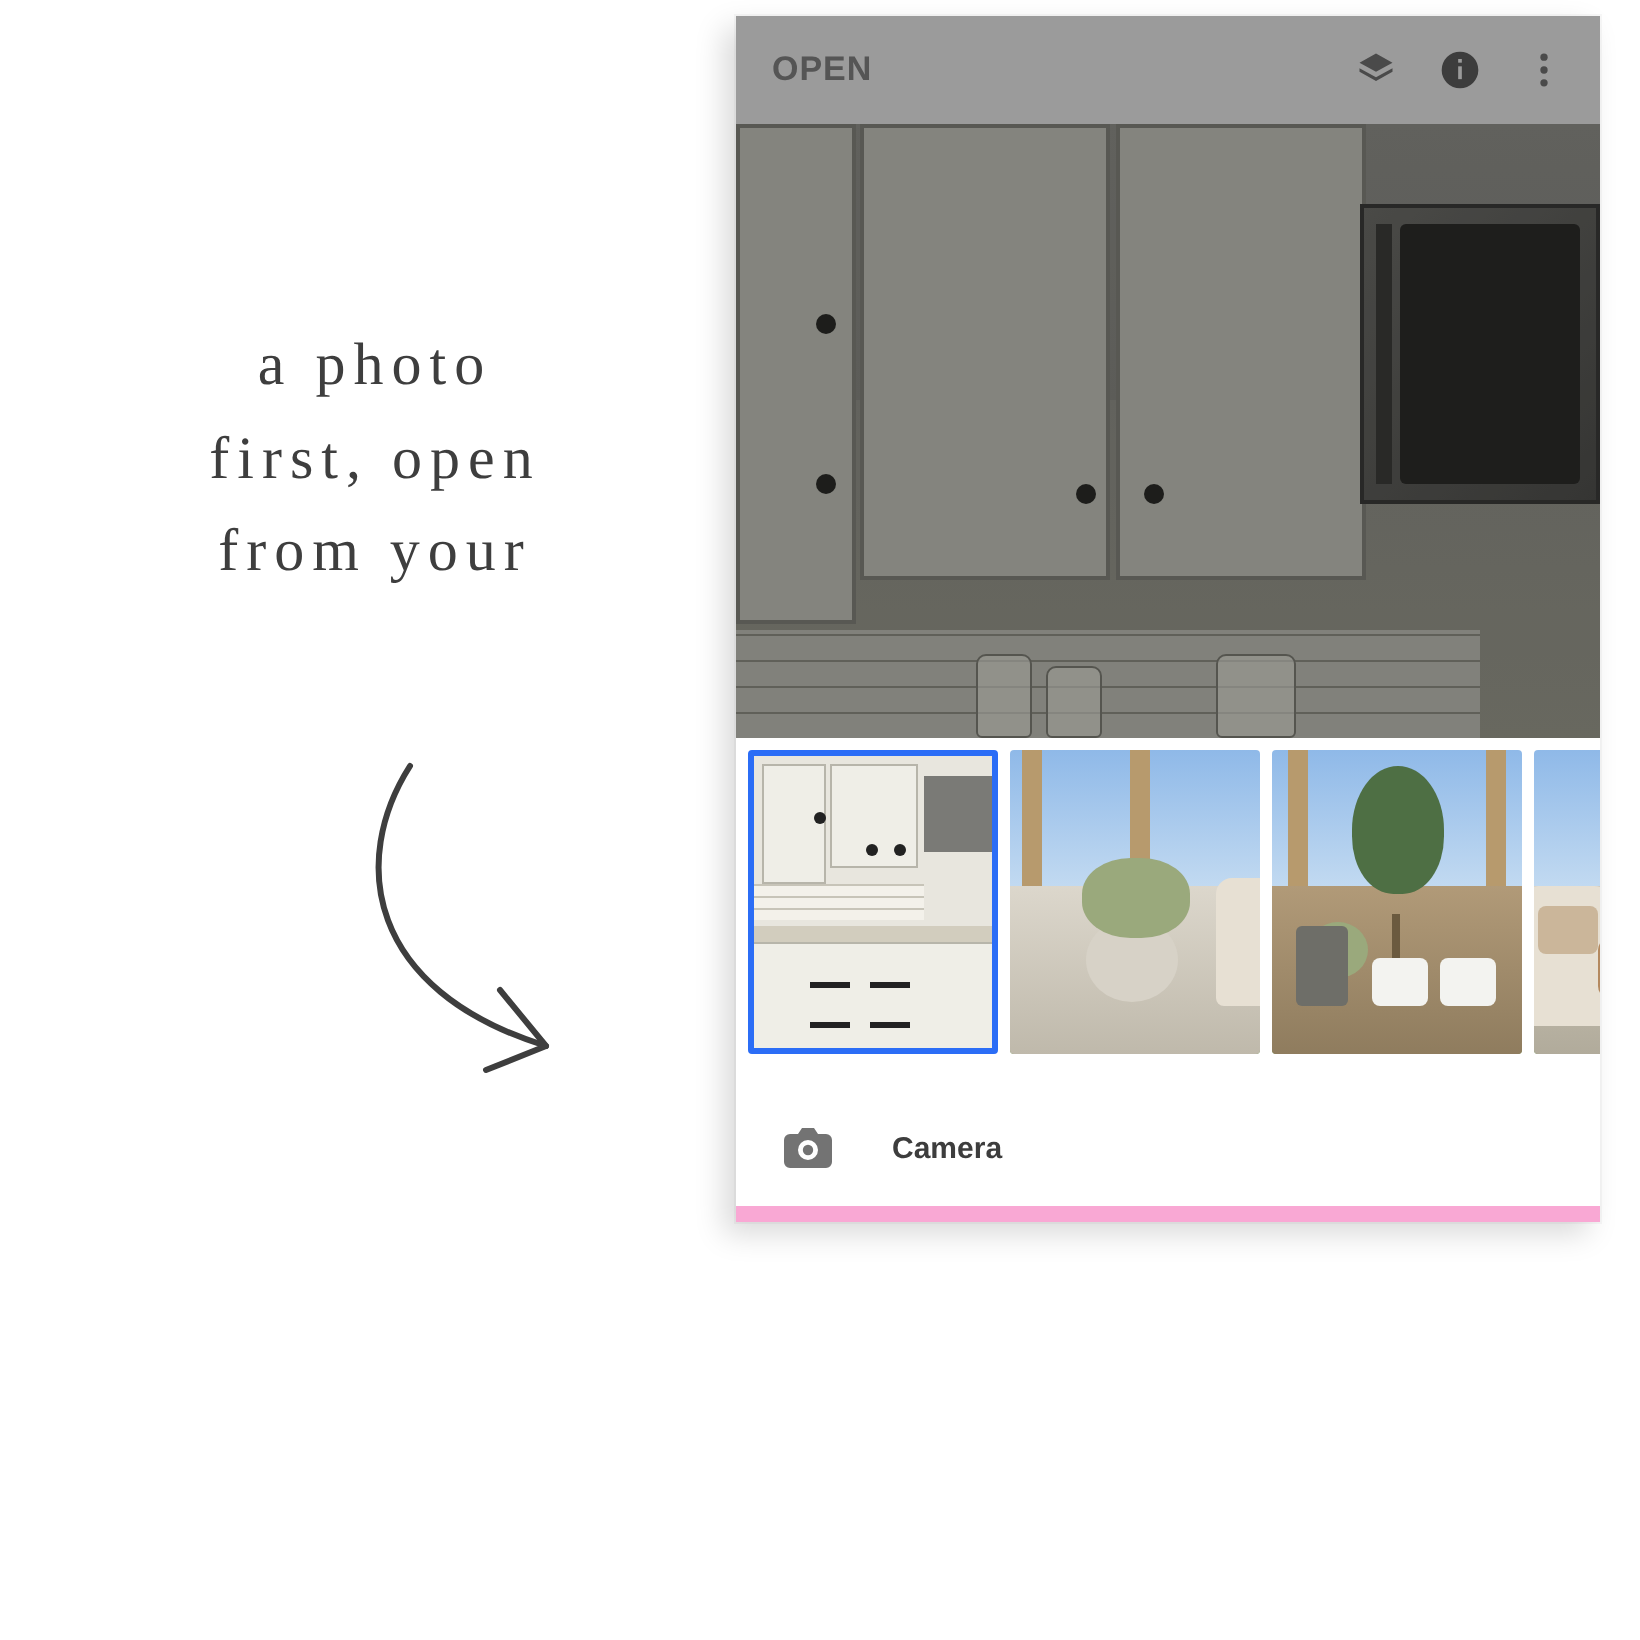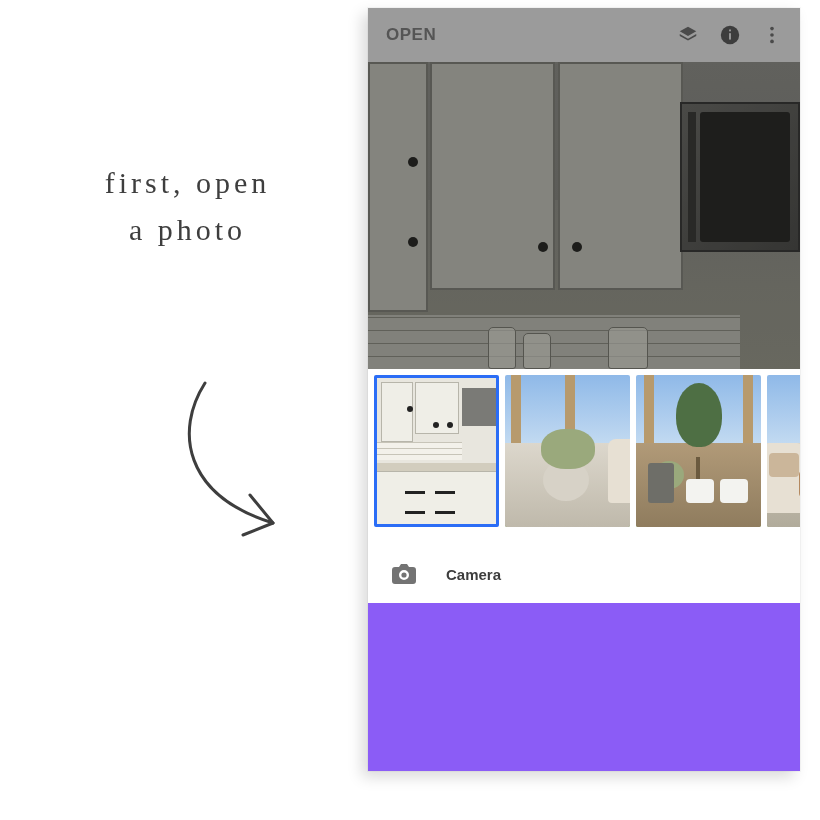--- a/index.html
+++ b/index.html
@@ -26,22 +26,22 @@
     width: 160px;
     height: 180px;
   }
 
   
   .phone {
     position: absolute;
     left: 368px;
     top: 8px;
     width: 432px;
-    height: 763px;
-    background: #8b5cf6;
+    height: 603px;
+    background: #f9a8d4;
     box-shadow: -6px 6px 14px rgba(0,0,0,0.15), 0 0 0 1px rgba(0,0,0,0.03);
     overflow: hidden;
   }
 
   .toolbar {
     height: 54px;
     display: flex;
     align-items: center;
     padding: 0 14px 0 18px;
     background: #9b9b9b;
@@ -113,22 +113,23 @@
     font-weight:600;
   }
   .option .oi { width:24px; height:24px; display:flex; align-items:center; justify-content:center; color:#737373;}
 </style>
 </head>
 <body>
 
 <div class="stage">
 
   <div class="caption">
+    <div>a photo</div>
     <div>first, open</div>
-    <div>a photo</div>
+    <div>from your</div>
   </div>
 
   <svg class="arrow" viewBox="0 0 160 180">
     <path d="M50 8 C 20 55, 28 120, 118 148" fill="none" stroke="#3e3e3e" stroke-width="3" stroke-linecap="round"></path>
     <path d="M118 148 L95 120 M118 148 L88 160" fill="none" stroke="#3e3e3e" stroke-width="3" stroke-linecap="round"></path>
   </svg>
 
   <div class="phone">
 
     <div class="toolbar">

